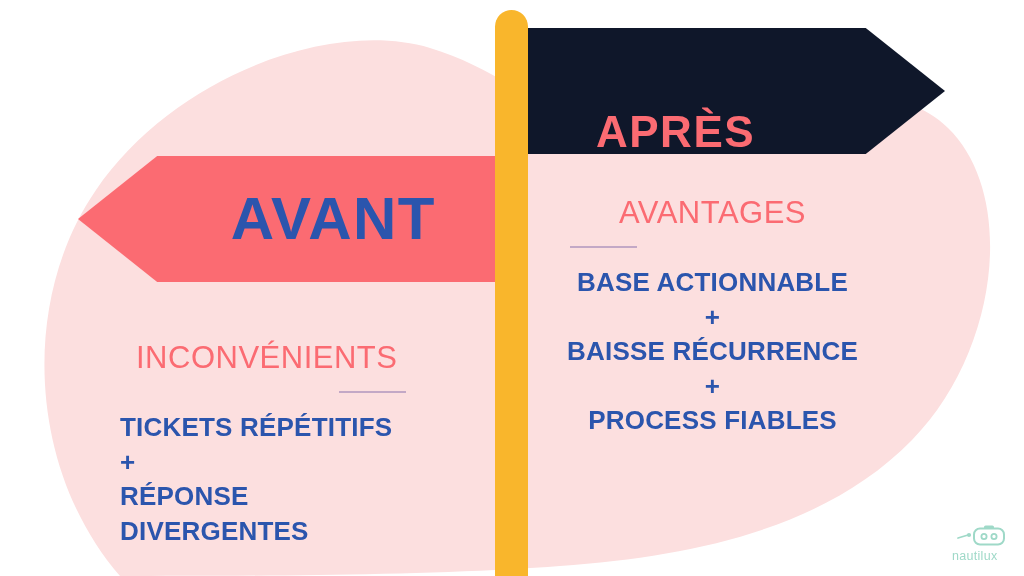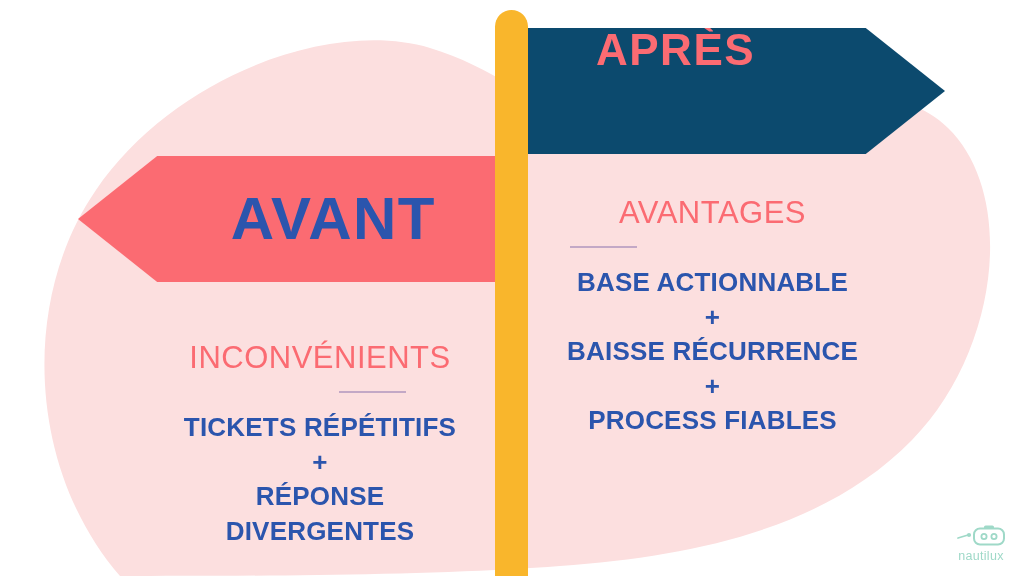--- a/index.html
+++ b/index.html
@@ -65,47 +65,47 @@
     padding-right: 70px;
     line-height: 1;
   }
 
   #apres-arrow {
     position: absolute;
     left: 528px;
     top: 28px;
     width: 417px;
     height: 126px;
-    background: #0c4a6e;
+    background: #0f172a;
     -webkit-clip-path: polygon(0 0, 81% 0, 100% 50%, 81% 100%, 0 100%);
     clip-path: polygon(0 0, 81% 0, 100% 50%, 81% 100%, 0 100%);
     z-index: 6;
     display: flex;
-    align-items: flex-start;
+    align-items: flex-end;
     justify-content: flex-start;
   }
   #apres-label {
     color: #FB6B72;
     font-size: 44px;
     font-weight: bold;
     letter-spacing: 1.5px;
     padding-left: 68px;
     line-height: 1;
   }
 
   
   .column {
     position: absolute;
     z-index: 7;
   }
   #left-column {
     left: 120px;
     top: 325px;
     width: 400px;
-    text-align: center;
+    text-align: left;
   }
   #right-column {
     left: 545px;
     top: 180px;
     width: 335px;
     text-align: center;
   }
   .col-heading {
     color: #FB6B72;
     font-size: 31px;
@@ -134,21 +134,21 @@
   .plus { display: block; }
 
   
   #logo {
     position: absolute;
     left: 952px;
     top: 524px;
     z-index: 8;
     display: flex;
     flex-direction: column;
-    align-items: center;
+    align-items: flex-start;
   }
   #logo-mark { display: block; }
   #logo-text {
     color: #9FD9C8;
     font-size: 12.5px;
     letter-spacing: 0.3px;
     margin-top: 1px;
     font-weight: normal;
   }
 </style>

